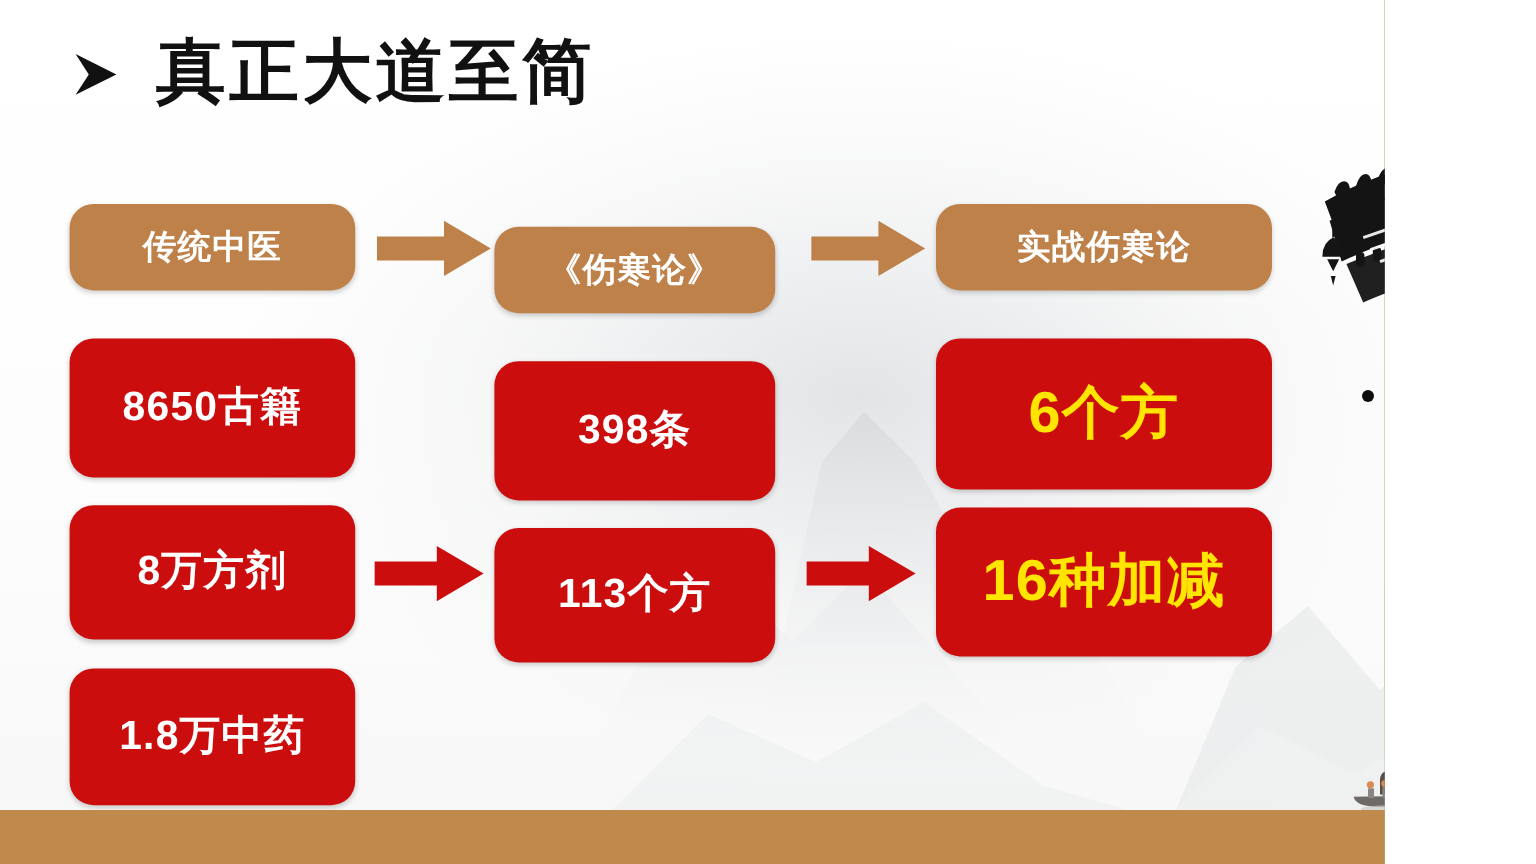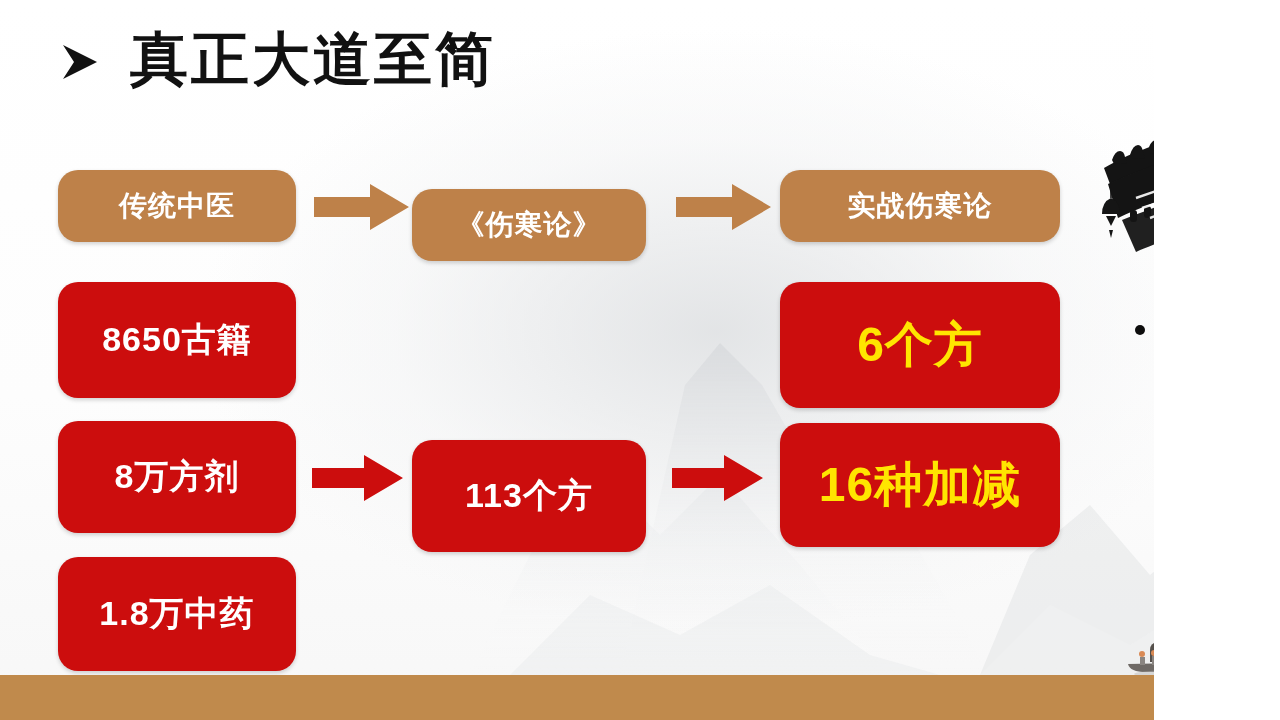--- a/index.html
+++ b/index.html
@@ -260,20 +260,21 @@
   <div class="box tan col3 row-head">实战伤寒论</div>
 
   <svg class="flow-arrow arr-h1" width="96" height="50" viewBox="0 0 96 50">
     <path d="M0 15 L56 15 L56 2 L95 25 L56 48 L56 35 L0 35 Z" fill="#BE8149"></path>
   </svg>
   <svg class="flow-arrow arr-h2" width="96" height="50" viewBox="0 0 96 50">
     <path d="M0 15 L56 15 L56 2 L95 25 L56 48 L56 35 L0 35 Z" fill="#BE8149"></path>
   </svg>
 
   <div class="box red col1 row-1">8650古籍</div>
+  <div class="box red col2 row-1">398条</div>
   <div class="box red highlight col3 row-1">6个方</div>
 
   <div class="box red col1 row-2">8万方剂</div>
   <div class="box red col2 row-2">113个方</div>
   <div class="box red highlight col3 row-2">16种加减</div>
 
   <svg class="flow-arrow arr-r1" width="92" height="52" viewBox="0 0 92 52">
     <path d="M0 16 L52 16 L52 3 L91 26 L52 49 L52 36 L0 36 Z" fill="#CC0D0D"></path>
   </svg>
   <svg class="flow-arrow arr-r2" width="92" height="52" viewBox="0 0 92 52">

